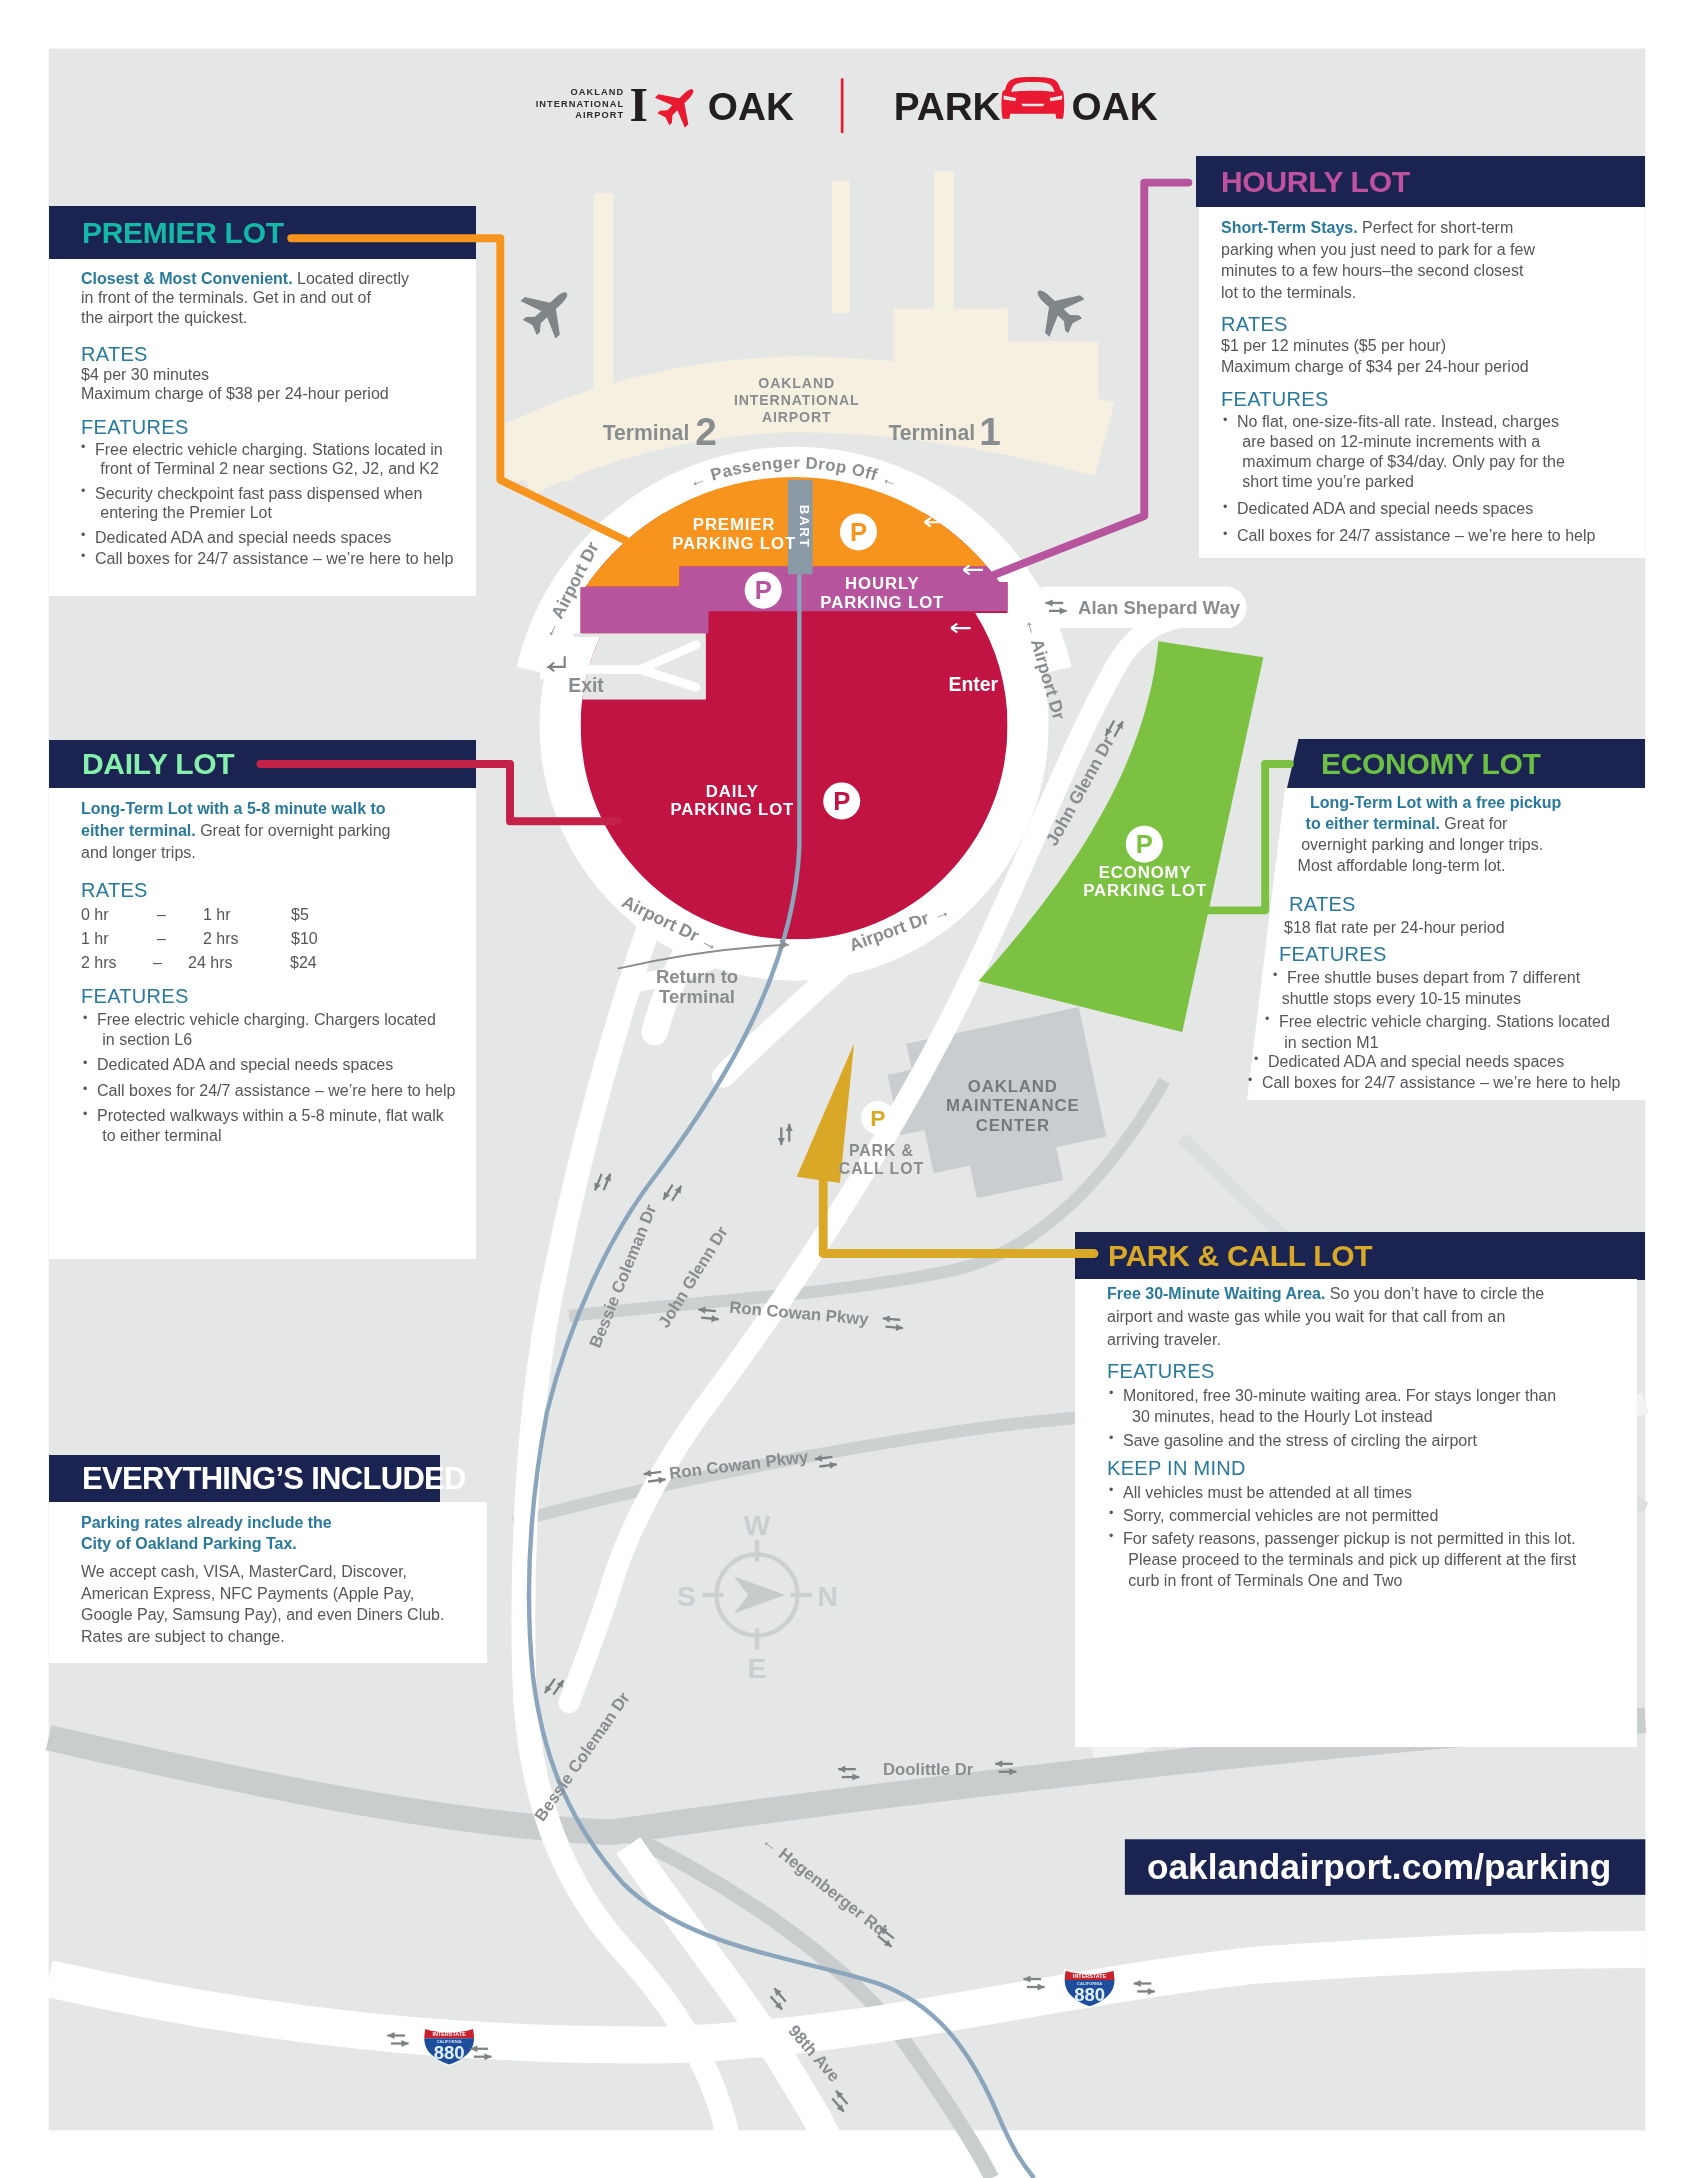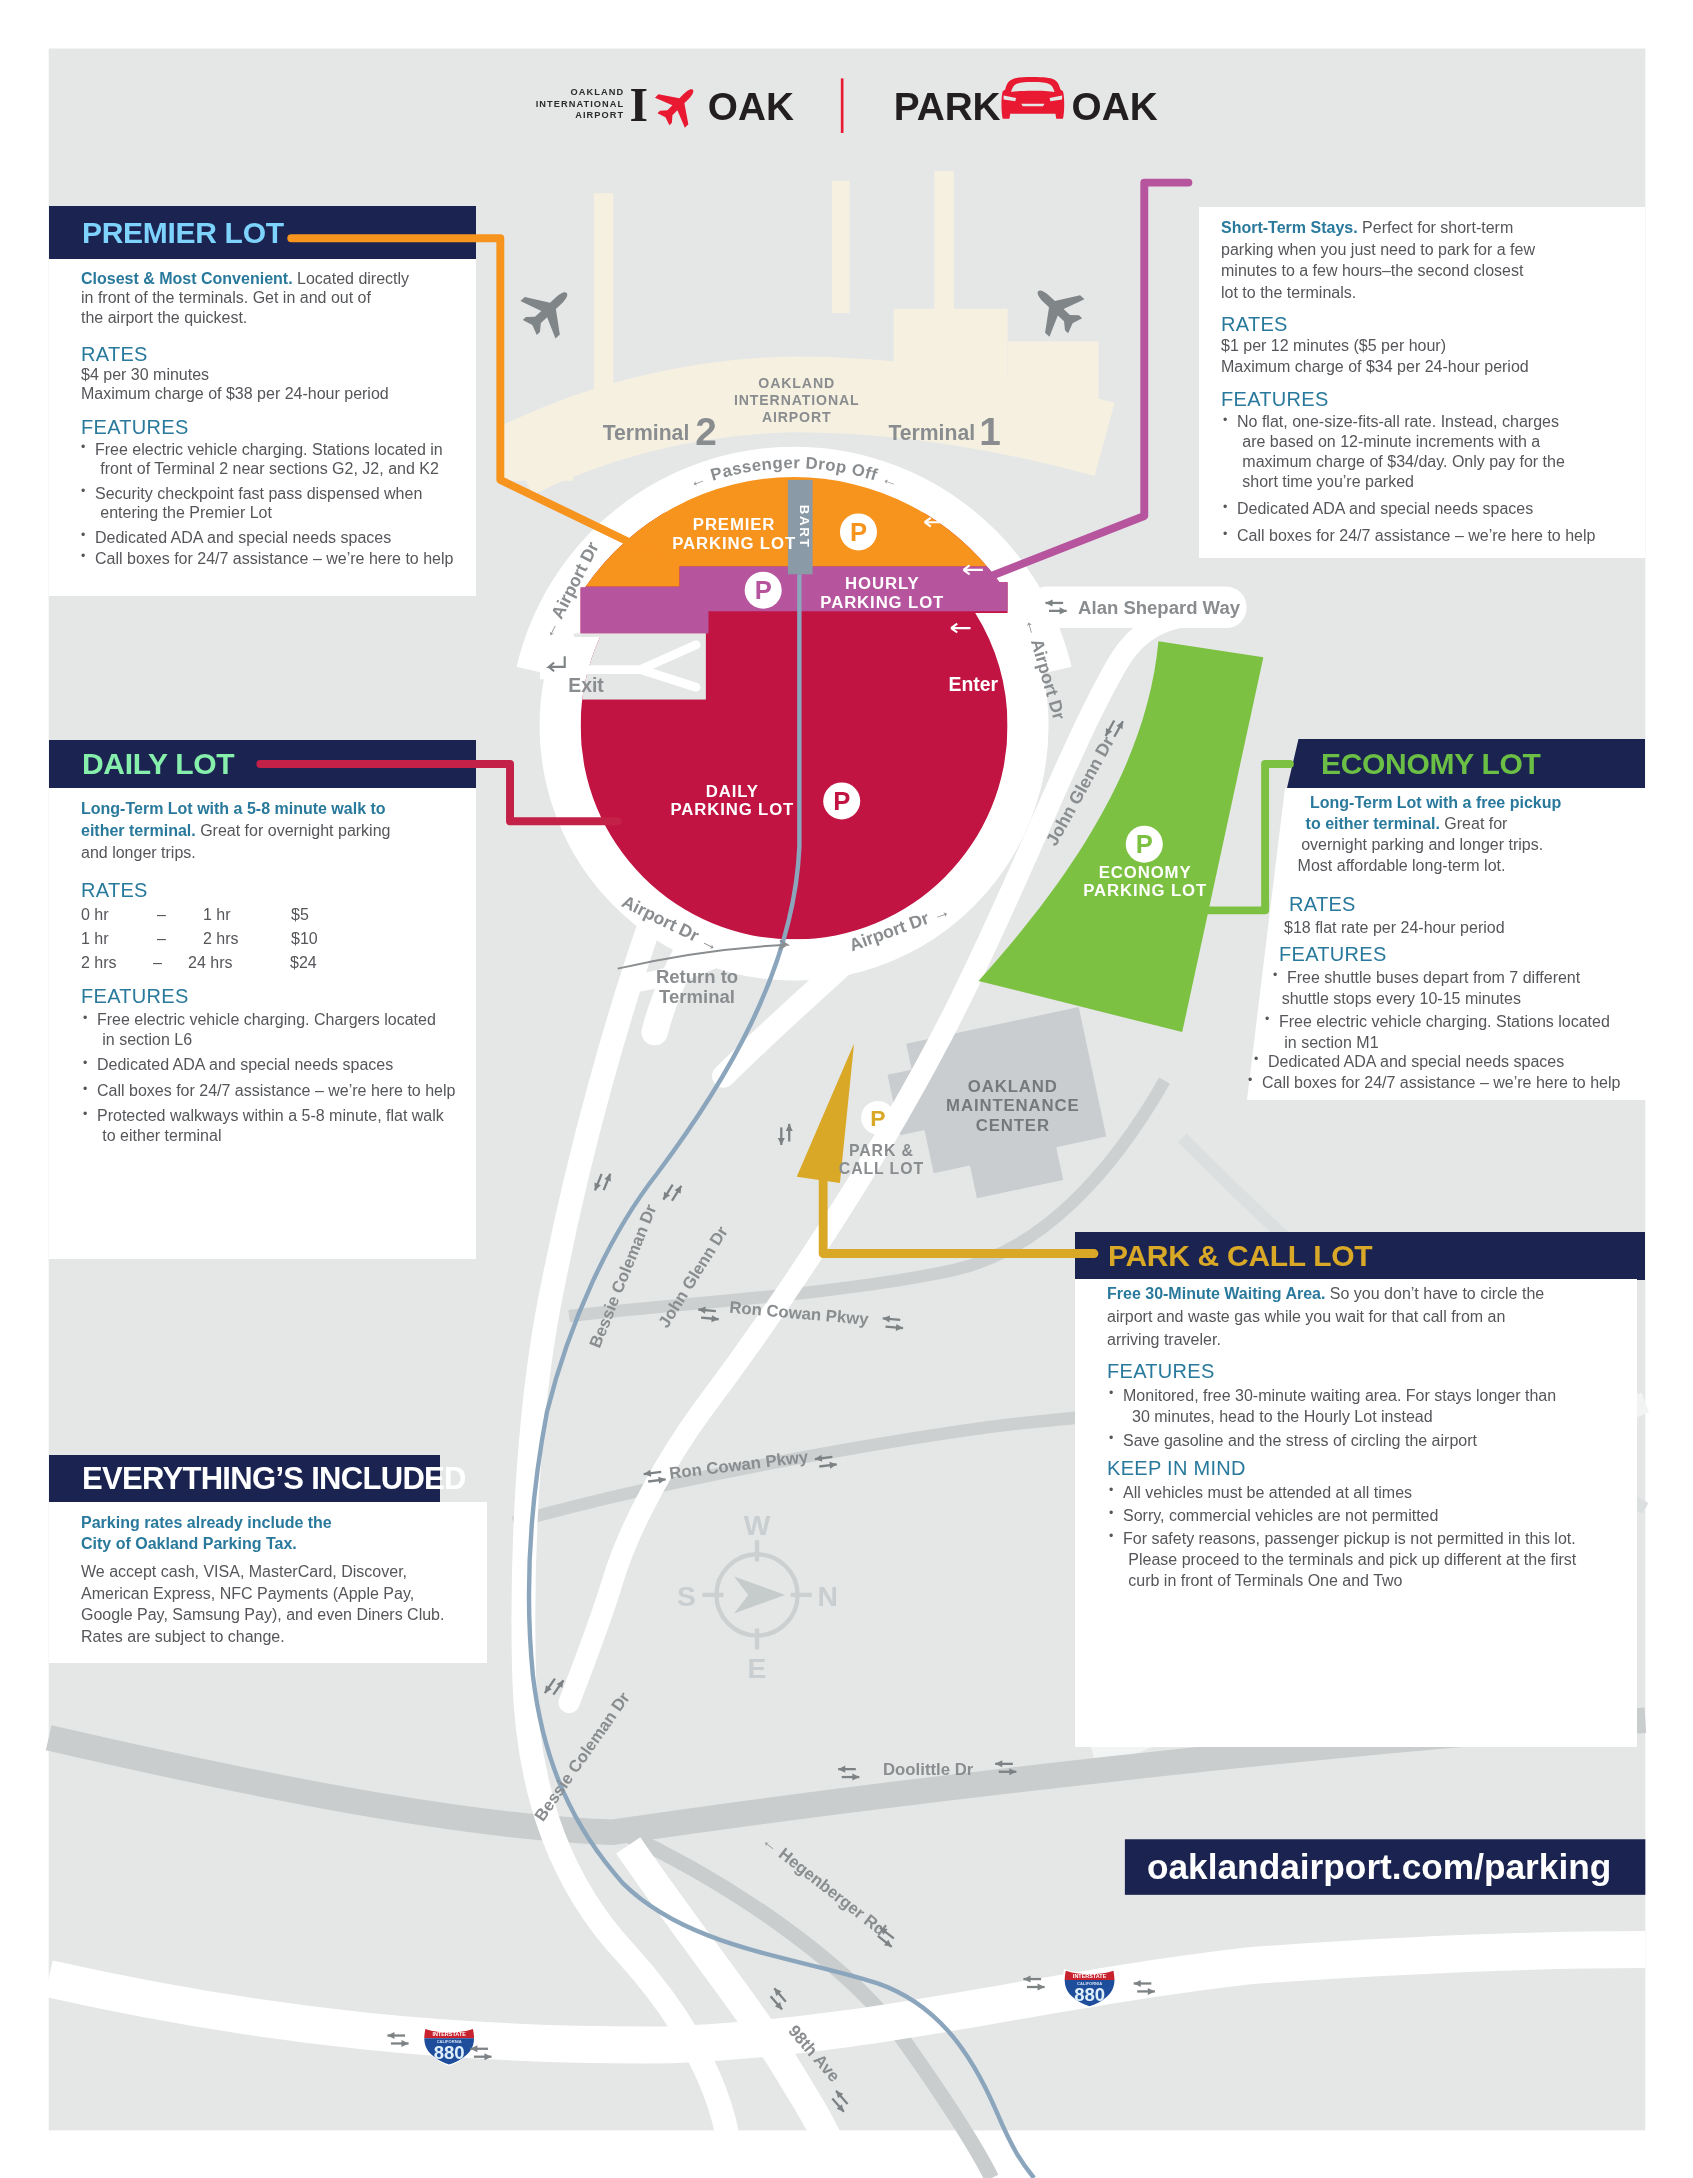--- a/index.html
+++ b/index.html
@@ -293,36 +293,39 @@
 <path d="M-26,-10 C-23,-20 -20,-22 0,-22 C20,-22 23,-20 26,-10 C14,-12 -14,-12 -26,-10 Z"></path>
 <path d="M-35,-6 L-20,-3 L-21,1 L-35,-1 Z"></path>
 <path d="M35,-6 L20,-3 L21,1 L35,-1 Z"></path>
 <path d="M-14,4 L14,4 L12,7 L-12,7 Z"></path>
 </g>
 
 <text x="1215" y="136" font-size="44" font-weight="bold" fill="#231f20">OAK</text>
 </svg>
 
 <div class="bar" style="left:49px;top:206px;width:427px;height:54px">
-      <span class="t" style="color:#7dd3fc">PREMIER LOT</span>
+      <span class="t" style="color:#14b8a6">PREMIER LOT</span>
     </div>
 
 <div class="pbody" style="left:49px;top:259px;width:427px;height:337px"></div>
 
 <div class="txt" style="left:81px;top:269px;line-height:19.4px"><span class="teal">Closest &amp; Most Convenient.</span> Located directly<br>in front of the terminals. Get in and out of<br>the airport the quickest.</div>
 
 <div class="hd" style="left:81px;top:343px">RATES</div>
 <div class="txt" style="left:81px;top:365px;line-height:19.4px">$4 per 30 minutes<br>Maximum charge of $38 per 24-hour period</div>
 
 <div class="hd" style="left:81px;top:416px">FEATURES</div>
 <div class="bu" style="left:95px;top:440px;line-height:19.4px"><span class="d">•</span>Free electric vehicle charging. Stations located in<br><span style="margin-left:5.3px">front of Terminal 2 near sections G2, J2, and K2</span></div>
 <div class="bu" style="left:95px;top:484px;line-height:19.4px"><span class="d">•</span>Security checkpoint fast pass dispensed when<br><span style="margin-left:5.3px">entering the Premier Lot</span></div>
 <div class="bu" style="left:95px;top:528px;line-height:19.4px"><span class="d">•</span>Dedicated ADA and special needs spaces</div>
 <div class="bu" style="left:95px;top:549px;line-height:19.4px"><span class="d">•</span>Call boxes for 24/7 assistance – we’re here to help</div>
 
+<div class="bar" style="left:1196px;top:156px;width:449px;height:51px">
+      <span class="t" style="color:#c0519f;margin-left:25px">HOURLY LOT</span>
+    </div>
 
 <div class="pbody" style="left:1199px;top:207px;width:446px;height:351px"></div>
 
 <div class="txt" style="left:1221px;top:217px;line-height:21.6px"><span class="teal">Short-Term Stays.</span> Perfect for short-term<br>parking when you just need to park for a few<br>minutes to a few hours–the second closest<br>lot to the terminals.</div>
 
 <div class="hd" style="left:1221px;top:313px">RATES</div>
 <div class="txt" style="left:1221px;top:335px;line-height:21px">$1 per 12 minutes ($5 per hour)<br>Maximum charge of $34 per 24-hour period</div>
 
 <div class="hd" style="left:1221px;top:388px">FEATURES</div>
 <div class="bu" style="left:1237px;top:412px;line-height:20px"><span class="d">•</span>No flat, one-size-fits-all rate. Instead, charges<br><span style="margin-left:5.3px">are based on 12-minute increments with a</span><br><span style="margin-left:5.3px">maximum charge of $34/day. Only pay for the</span><br><span style="margin-left:5.3px">short time you’re parked</span></div>

